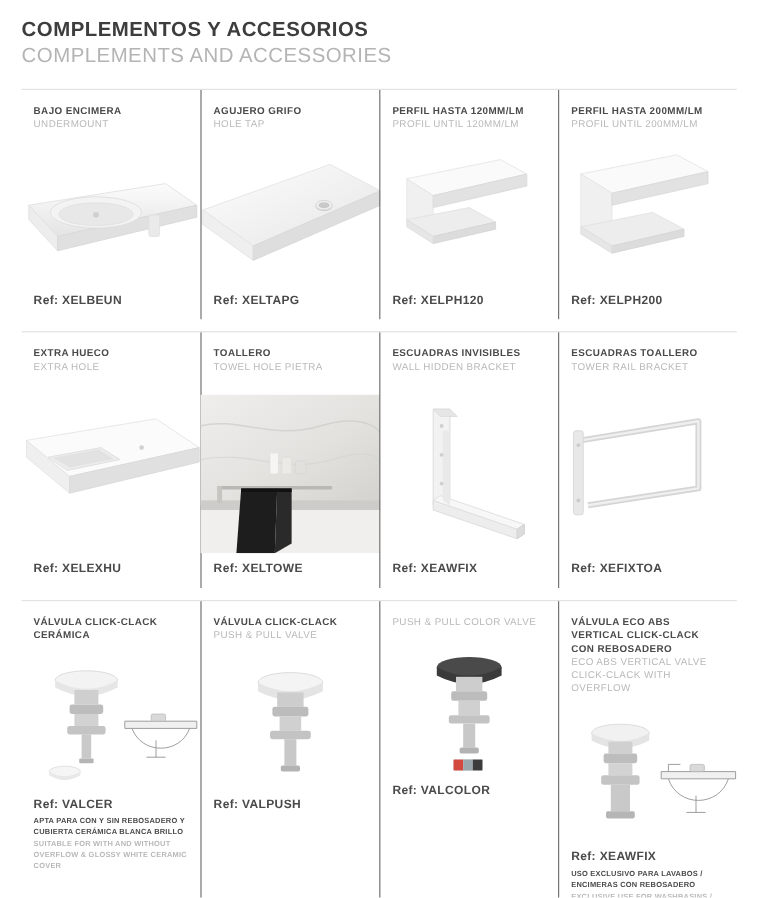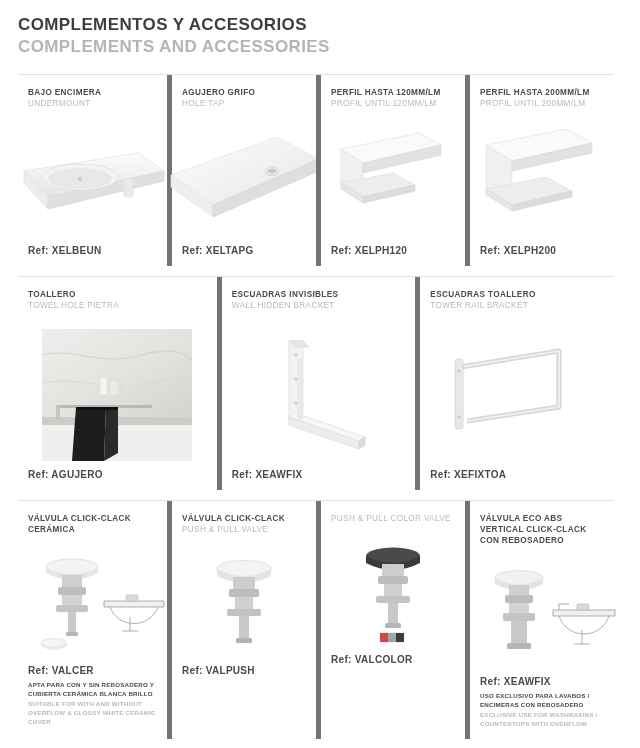--- a/index.html
+++ b/index.html
@@ -22,21 +22,21 @@
   }
   .title-es {
     font-size: 17px;
     font-weight: bold;
     letter-spacing: 0.4px;
     color: #3d3d3d;
     line-height: 1.25;
   }
   .title-en {
     font-size: 17px;
-    font-weight: bold;
+    font-weight: normal;
     letter-spacing: 0.4px;
     color: #b4b4b4;
     line-height: 1.25;
     margin-top: 1px;
   }
   
   .section {
     padding: 0 18px;
     position: relative;
   }
@@ -48,21 +48,21 @@
   .grid {
     display: flex;
     width: 100%;
   }
   .cell {
     position: relative;
     flex: 1 1 25%;
     padding: 12px 10px 10px 10px;
     min-width: 0;
   }
-  .cell + .cell { border-left: 5px solid #737373; }
+  .cell + .cell { border-left: 1px solid #737373; }
 
   .label-es {
     font-size: 8.2px;
     font-weight: bold;
     letter-spacing: 0.35px;
     color: #4a4a4a;
     line-height: 1.35;
     text-transform: uppercase;
   }
   .label-en {
@@ -195,20 +195,35 @@
       </div>
 
     </div>
   </div>
 
   <div class="hrule"></div>
 
   <div class="section">
     <div class="grid">
 
+      <div class="cell">
+        <div class="label-es">EXTRA HUECO</div>
+        <div class="label-en">EXTRA HOLE</div>
+        <div class="art h2">
+          <svg viewBox="0 0 150 140" width="150" height="140" class="centered">
+            <polygon points="4,46 112,28 148,52 40,76" fill="#fbfbfb" stroke="#e3e3e3" stroke-width="0.7"></polygon>
+            <polygon points="4,46 40,76 40,90 4,60" fill="#efefef" stroke="#e3e3e3" stroke-width="0.7"></polygon>
+            <polygon points="40,76 148,52 148,64 40,90" fill="#e0e0e0" stroke="#d8d8d8" stroke-width="0.7"></polygon>
+            <polygon points="22,60 66,52 82,62 38,71" fill="#ececec" stroke="#dcdcdc" stroke-width="0.7"></polygon>
+            <polygon points="26,60.5 64,53.5 77,61.5 40,68.5" fill="#e2e2e2"></polygon>
+            <circle cx="100" cy="52" r="2" fill="#d2d2d2"></circle>
+          </svg>
+        </div>
+        <div class="ref">Ref: XELEXHU</div>
+      </div>
 
       <div class="cell">
         <div class="label-es">TOALLERO</div>
         <div class="label-en">TOWEL HOLE PIETRA</div>
         <div class="art h2">
           <svg viewBox="0 0 150 140" width="150" height="140" class="centered">
             <defs>
               <linearGradient id="marble" x1="0" y1="0" x2="1" y2="1">
                 <stop offset="0%" stop-color="#efeeec"></stop>
                   <stop offset="55%" stop-color="#e3e2df"></stop>
@@ -227,21 +242,21 @@
             <rect x="79" y="63" width="9" height="11" rx="1.5" fill="#e1e0dd" stroke="#d4d3d0" stroke-width="0.5"></rect>
 
             <rect x="14" y="84" width="96" height="3" rx="1.5" fill="#b9b8b5"></rect>
             <rect x="14" y="84" width="4" height="14" fill="#c6c5c2"></rect>
 
             <polygon points="34,86 64,86 62,140 30,140" fill="#1d1d1d"></polygon>
             <polygon points="64,86 76,86 76,132 62,140" fill="#2a2a2a"></polygon>
             <rect x="34" y="86" width="42" height="3" fill="#121212"></rect>
           </svg>
         </div>
-        <div class="ref">Ref: AGUJERO</div>
+        <div class="ref">Ref: XELTOWE</div>
       </div>
 
       <div class="cell">
         <div class="label-es">ESCUADRAS INVISIBLES</div>
         <div class="label-en">WALL HIDDEN BRACKET</div>
         <div class="art h2">
           <svg viewBox="0 0 140 140" width="140" height="140" class="centered">
             <polygon points="40,20 54,20 54,108 40,100" fill="#f2f2f2" stroke="#dcdcdc" stroke-width="0.8"></polygon>
             <polygon points="40,20 54,20 60,26 46,26" fill="#e6e6e6" stroke="#dcdcdc" stroke-width="0.8"></polygon>
             <polygon points="40,96 110,120 110,128 40,104" fill="#ededed" stroke="#dcdcdc" stroke-width="0.8"></polygon>
@@ -347,20 +362,21 @@
             <rect x="62" y="99" width="8" height="9" fill="#d4493f"></rect>
             <rect x="70" y="99" width="8" height="9" fill="#9aa7ad"></rect>
             <rect x="78" y="99" width="8" height="9" fill="#3c3c3c"></rect>
           </svg>
         </div>
         <div class="ref">Ref: VALCOLOR</div>
       </div>
 
       <div class="cell">
         <div class="label-es">VÁLVULA ECO ABS VERTICAL CLICK-CLACK CON REBOSADERO</div>
+        <div class="label-en">ECO ABS VERTICAL VALVE CLICK-CLACK WITH OVERFLOW</div>
         <div class="art h3">
           <svg viewBox="0 0 150 112" width="150" height="112" class="centered">
             <ellipse cx="52" cy="22" rx="24" ry="7.5" fill="#f1f1f1" stroke="#d9d9d9" stroke-width="0.8"></ellipse>
             <path d="M28,22 q24,13 48,0 l0,6 q-24,13 -48,0 z" fill="#e4e4e4"></path>
             <rect x="42" y="29" width="20" height="10" fill="#d0d0d0"></rect>
             <rect x="38" y="39" width="28" height="8" rx="2" fill="#bdbdbd"></rect>
             <rect x="42" y="47" width="20" height="10" fill="#d3d3d3"></rect>
             <rect x="36" y="57" width="32" height="8" rx="2" fill="#c4c4c4"></rect>
             <rect x="44" y="65" width="16" height="22" fill="#c9c9c9"></rect>
             <rect x="40" y="87" width="24" height="6" rx="1.5" fill="#b5b5b5"></rect>

